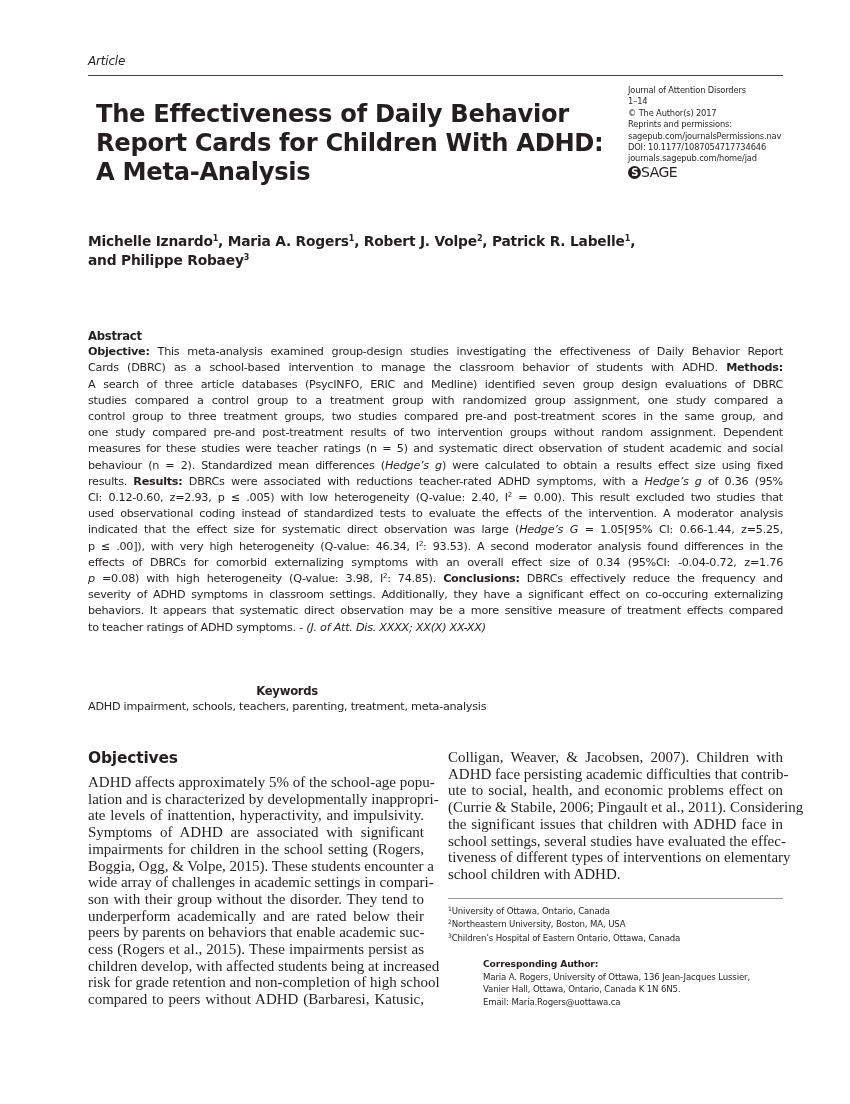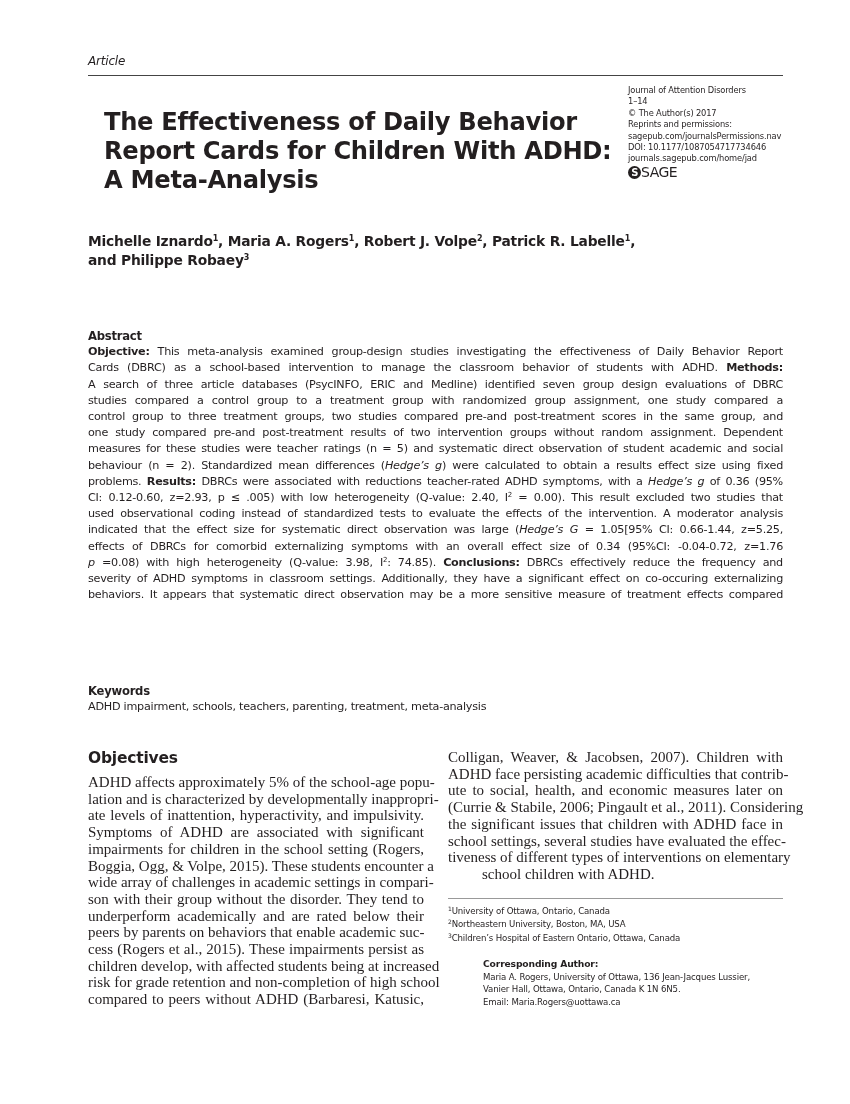--- a/index.html
+++ b/index.html
@@ -3,47 +3,47 @@
 <meta charset="utf-8">
 <style>
   html, body { margin: 0; padding: 0; background: #ffffff; }
   body { width: 850px; height: 1104px; position: relative; overflow: hidden; color: #231f20; }
   .sans { font-family: "DejaVu Sans", "Liberation Sans", sans-serif; }
   .serif { font-family: "Liberation Serif", "DejaVu Serif", serif; }
 
   #article-label { position: absolute; left: 88px; top: 54px; font-size: 12px; font-style: italic; letter-spacing: -0.2px; }
   #header-rule { position: absolute; left: 88px; top: 75px; width: 695px; height: 0; border-top: 1px solid #444; }
 
-  #title { position: absolute; left: 88px; top: 92px; width: 520px; font-size: 24.2px; font-weight: bold; line-height: 29px; letter-spacing: -0.3px; margin: 16px; }
+  #title { position: absolute; left: 88px; top: 92px; width: 520px; font-size: 24.2px; font-weight: bold; line-height: 29px; letter-spacing: -0.3px; margin: 8px; }
   #title .tl { display: block; white-space: nowrap; }
 
   #journal-info { position: absolute; left: 628px; top: 85px; font-size: 8.3px; line-height: 11.4px; letter-spacing: -0.15px; }
   #journal-info div { white-space: nowrap; }
   #sage-logo { display: flex; align-items: center; margin-top: 1px; font-size: 14px; letter-spacing: -0.5px; font-weight: normal; }
   #sage-logo .s-icon { display: inline-block; width: 13px; height: 13px; border-radius: 50%; background: #231f20; color: #fff; font-size: 10px; line-height: 13px; text-align: center; font-weight: bold; margin-right: 0px; }
 
   #authors { position: absolute; left: 88px; top: 232px; width: 640px; font-size: 13.8px; font-weight: bold; line-height: 19px; letter-spacing: -0.2px; }
   #authors sup { font-size: 8px; vertical-align: 5px; line-height: 0; }
 
   #abstract { position: absolute; left: 88px; top: 328px; width: 695px; font-size: 11.2px; line-height: 16.2px; letter-spacing: -0.25px; }
   #abstract .heading { font-weight: bold; font-size: 11.6px; }
   #abstract .abs-line { display: block; text-align: justify; text-align-last: justify; white-space: nowrap; }
   #abstract .abs-line.last { text-align-last: left; }
   #abstract b { font-weight: bold; }
   #abstract i { font-style: italic; }
   #abstract sup { font-size: 7px; vertical-align: 4px; line-height: 0; }
 
-  #keywords { position: absolute; left: 88px; top: 683px; font-size: 11.2px; line-height: 16px; letter-spacing: -0.25px; }
+  #keywords { position: absolute; left: 88px; top: 683px; font-size: 11.2px; line-height: 16px; letter-spacing: -0.25px; text-align: center; }
   #keywords .heading { font-weight: bold; font-size: 11.6px; }
 
   #objectives-heading { position: absolute; left: 88px; top: 749px; font-size: 15.5px; font-weight: bold; letter-spacing: -0.2px; }
 
   .col { position: absolute; font-size: 15px; line-height: 16.7px; }
   .col .ln { display: block; white-space: nowrap; text-align: justify; text-align-last: justify; }
-  .col .ln.last { text-align-last: left; margin-left: 34px; }
+  .col .ln.last { text-align-last: left; }
   #col-left { left: 88px; top: 774px; width: 336px; }
   #col-right { left: 448px; top: 749px; width: 335px; }
 
   #footnote-rule { position: absolute; left: 448px; top: 898px; width: 335px; border-top: 1px solid #999; }
   #affiliations { position: absolute; left: 448px; top: 905px; font-size: 8.6px; line-height: 13.4px; letter-spacing: -0.15px; }
   #affiliations sup { font-size: 6px; vertical-align: 3px; line-height: 0; }
   #corresponding { position: absolute; left: 448px; top: 958px; font-size: 8.6px; line-height: 12.6px; letter-spacing: -0.15px; margin-left: 35px; }
   #corresponding .heading { font-weight: bold; font-size: 9.2px; }
 </style>
 </head>
@@ -78,28 +78,30 @@
   <div class="heading">Abstract</div>
   <div id="abstract-body">
       <span class="abs-line"><b>Objective:</b><span> This meta-analysis examined group-design studies investigating the effectiveness of Daily Behavior Report</span></span>
       <span class="abs-line"><span>Cards (DBRC) as a school-based intervention to manage the classroom behavior of students with ADHD. </span><b>Methods:</b></span>
       <span class="abs-line"><span>A search of three article databases (PsycINFO, ERIC and Medline) identified seven group design evaluations of DBRC</span></span>
       <span class="abs-line"><span>studies compared a control group to a treatment group with randomized group assignment, one study compared a</span></span>
       <span class="abs-line"><span>control group to three treatment groups, two studies compared pre-and post-treatment scores in the same group, and</span></span>
       <span class="abs-line"><span>one study compared pre-and post-treatment results of two intervention groups without random assignment. Dependent</span></span>
       <span class="abs-line"><span>measures for these studies were teacher ratings (n = 5) and systematic direct observation of student academic and social</span></span>
       <span class="abs-line"><span>behaviour (n = 2). Standardized mean differences (</span><i>Hedge’s g</i><span>) were calculated to obtain a results effect size using fixed</span></span>
-      <span class="abs-line"><span>problems. </span><b>Results:</b><span> DBRCs were associated with reductions teacher-rated ADHD symptoms, with a </span><i>Hedge’s g</i><span> of 0.36 (95%</span></span>
+      <span class="abs-line"><span>results. </span><b>Results:</b><span> DBRCs were associated with reductions teacher-rated ADHD symptoms, with a </span><i>Hedge’s g</i><span> of 0.36 (95%</span></span>
       <span class="abs-line"><span>CI: 0.12-0.60, z=2.93, p ≤ .005) with low heterogeneity (Q-value: 2.40, I</span><sup>2</sup><span> = 0.00). This result excluded two studies that</span></span>
       <span class="abs-line"><span>used observational coding instead of standardized tests to evaluate the effects of the intervention. A moderator analysis</span></span>
       <span class="abs-line"><span>indicated that the effect size for systematic direct observation was large (</span><i>Hedge’s G</i><span> = 1.05[95% CI: 0.66-1.44, z=5.25,</span></span>
+      <span class="abs-line"><span>p ≤ .00]), with very high heterogeneity (Q-value: 46.34, I</span><sup>2</sup><span>: 93.53). A second moderator analysis found differences in the</span></span>
       <span class="abs-line"><span>effects of DBRCs for comorbid externalizing symptoms with an overall effect size of 0.34 (95%CI: -0.04-0.72, z=1.76</span></span>
       <span class="abs-line"><i>p</i><span> =0.08) with high heterogeneity (Q-value: 3.98, I</span><sup>2</sup><span>: 74.85). </span><b>Conclusions:</b><span> DBRCs effectively reduce the frequency and</span></span>
       <span class="abs-line"><span>severity of ADHD symptoms in classroom settings. Additionally, they have a significant effect on co-occuring externalizing</span></span>
       <span class="abs-line"><span>behaviors. It appears that systematic direct observation may be a more sensitive measure of treatment effects compared</span></span>
+      <span class="abs-line last"><span>to teacher ratings of ADHD symptoms. - </span><i>(J. of Att. Dis. XXXX; XX(X) XX-XX)</i></span>
     </div>
 </div>
 
 <div id="keywords" class="sans">
   <div class="heading">Keywords</div>
   <div>ADHD impairment, schools, teachers, parenting, treatment, meta-analysis</div>
 </div>
 
 <div id="objectives-heading" class="sans">Objectives</div>
 
@@ -115,21 +117,21 @@
     <span class="ln">underperform academically and are rated below their</span>
     <span class="ln">peers by parents on behaviors that enable academic suc-</span>
     <span class="ln">cess (Rogers et al., 2015). These impairments persist as</span>
     <span class="ln">children develop, with affected students being at increased</span>
     <span class="ln">risk for grade retention and non-completion of high school</span>
     <span class="ln">compared to peers without ADHD (Barbaresi, Katusic,</span>
   </div>
 <div id="col-right" class="col serif">
     <span class="ln">Colligan, Weaver, &amp; Jacobsen, 2007). Children with</span>
     <span class="ln">ADHD face persisting academic difficulties that contrib-</span>
-    <span class="ln">ute to social, health, and economic measures later on</span>
+    <span class="ln">ute to social, health, and economic problems effect on</span>
     <span class="ln">(Currie &amp; Stabile, 2006; Pingault et al., 2011). Considering</span>
     <span class="ln">the significant issues that children with ADHD face in</span>
     <span class="ln">school settings, several studies have evaluated the effec-</span>
     <span class="ln">tiveness of different types of interventions on elementary</span>
     <span class="ln last">school children with ADHD.</span>
   </div>
 
 <div id="footnote-rule"></div>
 <div id="affiliations" class="sans">
     <div><sup>1</sup><span>University of Ottawa, Ontario, Canada</span></div>

